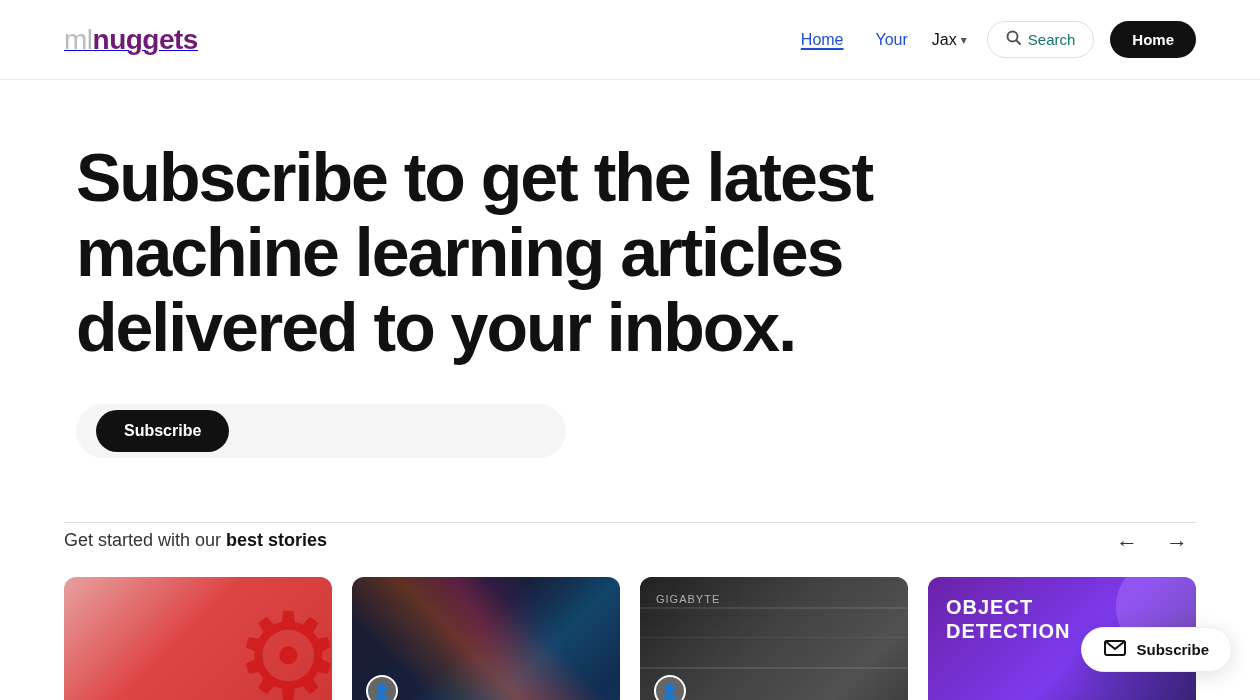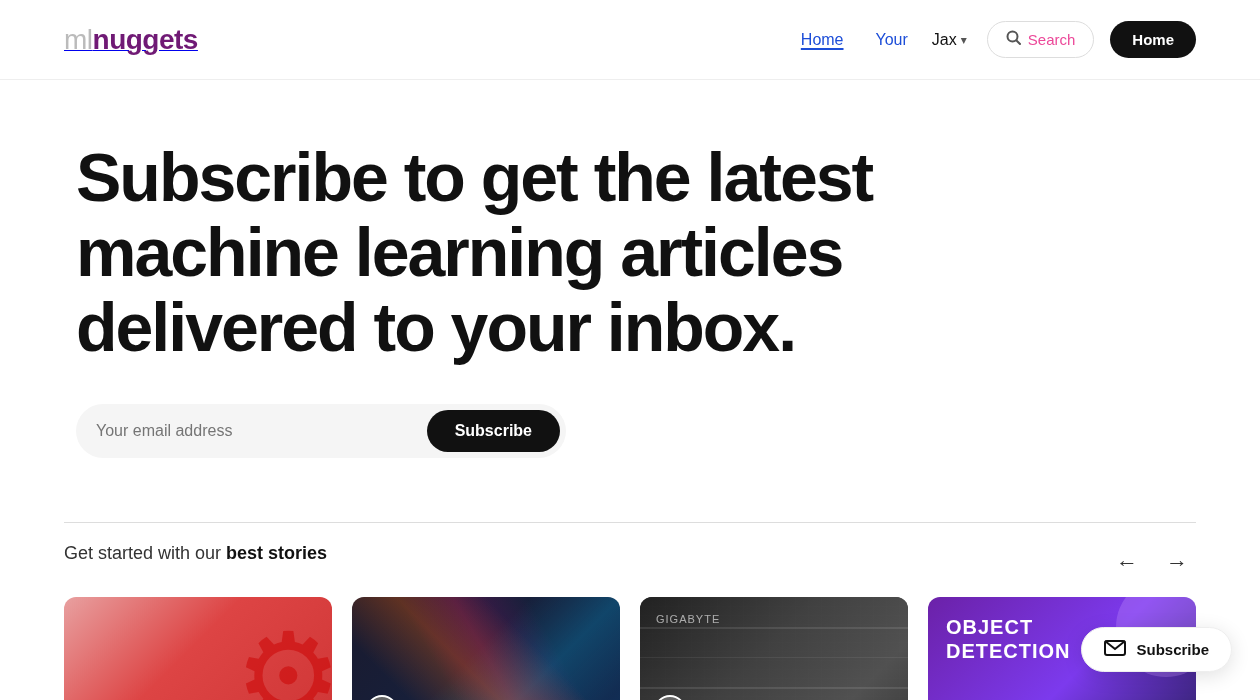--- a/index.html
+++ b/index.html
@@ -67,21 +67,21 @@
     .search-btn {
       display: flex;
       align-items: center;
       gap: 6px;
       border: 1px solid #ddd;
       border-radius: 24px;
       padding: 8px 18px;
       font-size: 15px;
       background: #fff;
       cursor: pointer;
-      color: #ec4899;
+      color: #0f766e;
       margin-left: 8px;
     }
 
     .join-btn {
       background: #111;
       color: #fff;
       border: none;
       border-radius: 24px;
       padding: 10px 22px;
       font-size: 15px;
@@ -139,25 +139,25 @@
     }
 
     
     .stories-section {
       padding: 0 64px;
       margin-top: 24px;
     }
 
     .stories-header {
       display: flex;
-      align-items: flex-start;
+      align-items: center;
       justify-content: space-between;
       padding-bottom: 16px;
       border-top: 1px solid #ddd;
-      padding-top: 20px;
+      padding-top: 0;
       margin-top: 20px;
     }
 
     .stories-header-text {
       font-size: 18px;
       color: #333;
     }
     .stories-header-text strong {
       font-weight: 700;
       color: #111;
@@ -340,21 +340,20 @@
     </button>
 
     <button class="join-btn">Home</button>
   </div>
 </nav>
 
 <section class="hero">
   <h1 class="hero-title">Subscribe to get the latest machine learning articles delivered to your inbox.</h1>
 
   <div class="subscribe-form">
-    <input class="email-input" type="email" placeholder="Your email address" style="">
     <button class="subscribe-btn">Subscribe</button>
   </div>
 </section>
 
 <section class="stories-section">
   <div class="stories-header">
     <p class="stories-header-text">
       <span>Get started with our </span><strong>best stories</strong>
     </p>
     <div class="nav-arrows">

